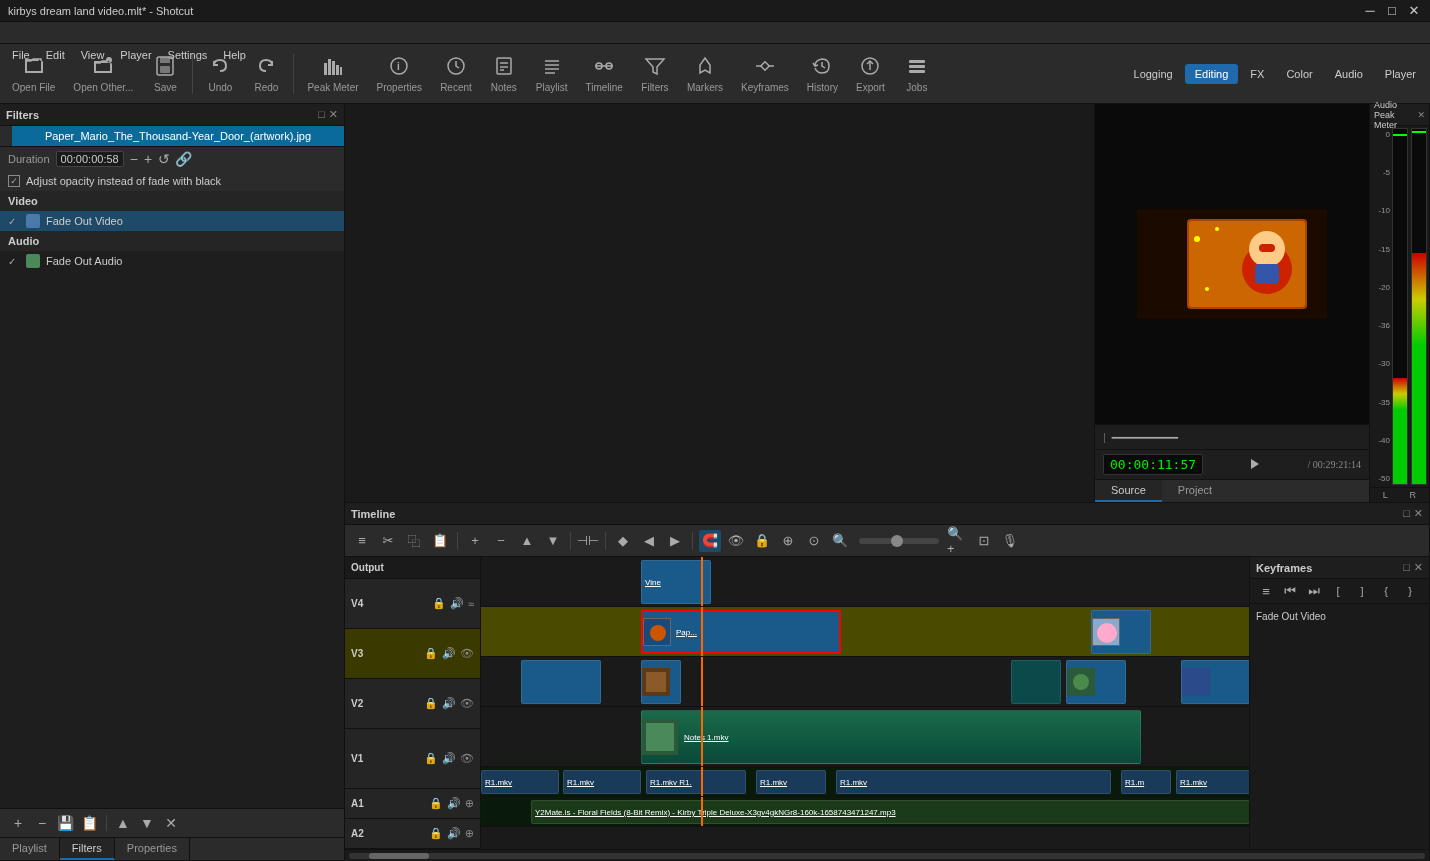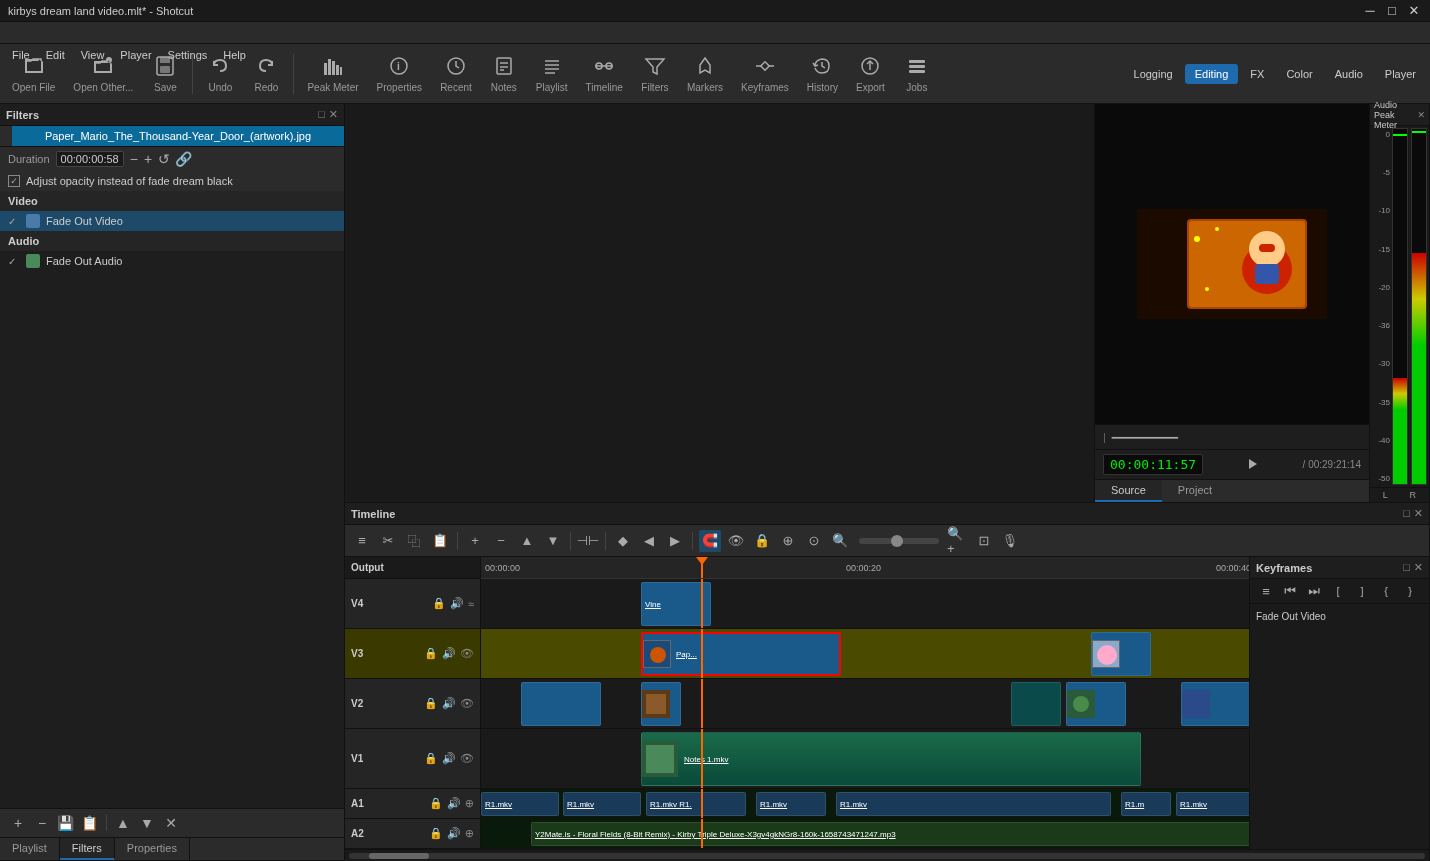--- a/index.html
+++ b/index.html
@@ -375,21 +375,21 @@
       <span class="dur-label">Duration</span>
       <span class="dur-value">00:00:00:58</span>
       <span class="dur-btn">−</span>
       <span class="dur-btn">+</span>
       <span class="dur-btn">↺</span>
       <span class="dur-btn">🔗</span>
     </div>
 
     <div id="opacity-row">
       <div class="opacity-check checked"></div>
-      <span>Adjust opacity instead of fade dream black</span>
+      <span>Adjust opacity instead of fade with black</span>
     </div>
 
     <div id="filter-content">
       <div class="filter-section-header">Video</div>
       <div class="filter-item selected">
         <span class="filter-check">✓</span>
         <div class="filter-icon" style="background:#4a7aaa;"></div>
         <span class="filter-label">Fade Out Video</span>
       </div>
 
@@ -455,21 +455,21 @@
           <span style="color:#666; font-size:11px;">|</span>
           <span style="color:#aaa; font-size:10px; font-family:monospace;">━━━━━━━━━━━</span>
         </div>
         <div style="background:#1e1e1e; padding:4px 8px; display:flex; align-items:center; justify-content:space-between; border-top:1px solid #111;">
           <span class="time-value" style="background:#0a0a0a;border:1px solid #333;padding:2px 6px;color:#00ee00;font-size:13px;font-family:monospace;border-radius:2px;cursor:pointer;">00:00:11:57</span>
           <span style="color:#aaa; font-size:10px; margin: 0 4px;">
             <svg width="16" height="16" viewBox="0 0 16 16">
                 <polygon points="4,3 12,8 4,13" fill="#aaa"></polygon>
               </svg>
           </span>
-          <span class="time-total" style="color:#888;font-size:10px;font-family:Liberation Sans, sans-serif;">/ 00:29:21:14</span>
+          <span class="time-total" style="color:#888;font-size:10px;font-family:Liberation Serif, serif;">/ 00:29:21:14</span>
         </div>
 
         <div id="source-tabs" style="display:flex; border-top:1px solid #111;">
           <div class="source-tab active">Source</div>
           <div class="source-tab">Project</div>
         </div>
       </div>
 
       <div id="audio-meter" style="width:60px; border-left:1px solid #111; background:#1a1a1a; display:flex; flex-direction:column;">
         <div id="audio-meter-header" style="background:#1e1e1e; padding:3px 4px; border-bottom:1px solid #111; display:flex; align-items:center; justify-content:space-between;">
@@ -605,29 +605,20 @@
             <div class="track-controls">
               <span class="track-ctrl">🔒</span>
               <span class="track-ctrl">🔊</span>
               <span class="track-ctrl">⊕</span>
             </div>
           </div>
         </div>
 
         <div id="track-area" style="flex:1; position:relative; overflow:hidden; background:#1a1a1a;">
 
-          <div id="timeline-ruler" style="height:22px; background:#252525; border-bottom:1px solid #333; position:relative;">
-            <span style="position:absolute; left:4px; color:#aaa; font-size:9px;">00:00:00</span>
-            <span style="position:absolute; left:365px; color:#aaa; font-size:9px;">00:00:20</span>
-            <span style="position:absolute; left:735px; color:#aaa; font-size:9px;">00:00:40</span>
-
-            <div style="position:absolute; top:0; left:220px; width:2px; height:100%; background:#ff6600; z-index:10;">
-              <div style="position:absolute; top:0; left:-5px; width:0; height:0; border-left:6px solid transparent; border-right:6px solid transparent; border-top:8px solid #ff6600;"></div>
-            </div>
-          </div>
 
           <div style="height:50px; border-bottom:1px solid #111; position:relative; background:#1a1a1a;">
             <div class="clip clip-blue" style="left:160px; width:70px; height:44px; top:3px; position:absolute;">
               <span class="clip-label">Vine</span>
             </div>
 
             <div style="position:absolute; top:0; left:220px; width:2px; height:100%; background:#ff6600; z-index:10;"></div>
           </div>
 
           <div style="height:50px; border-bottom:1px solid #111; position:relative; background:#4a4a00;">

